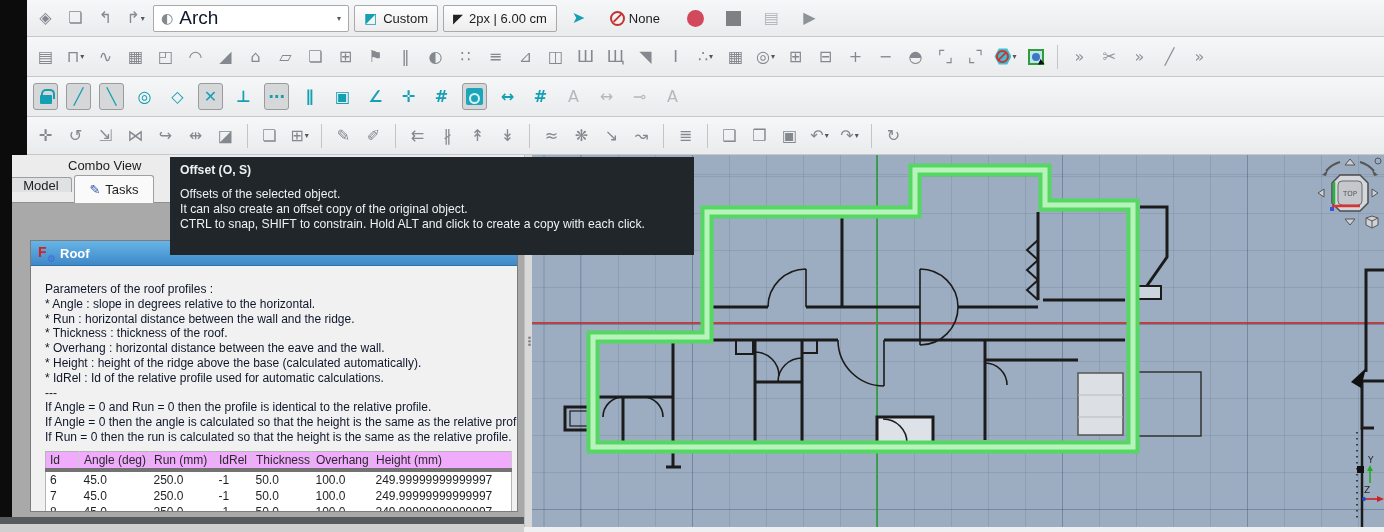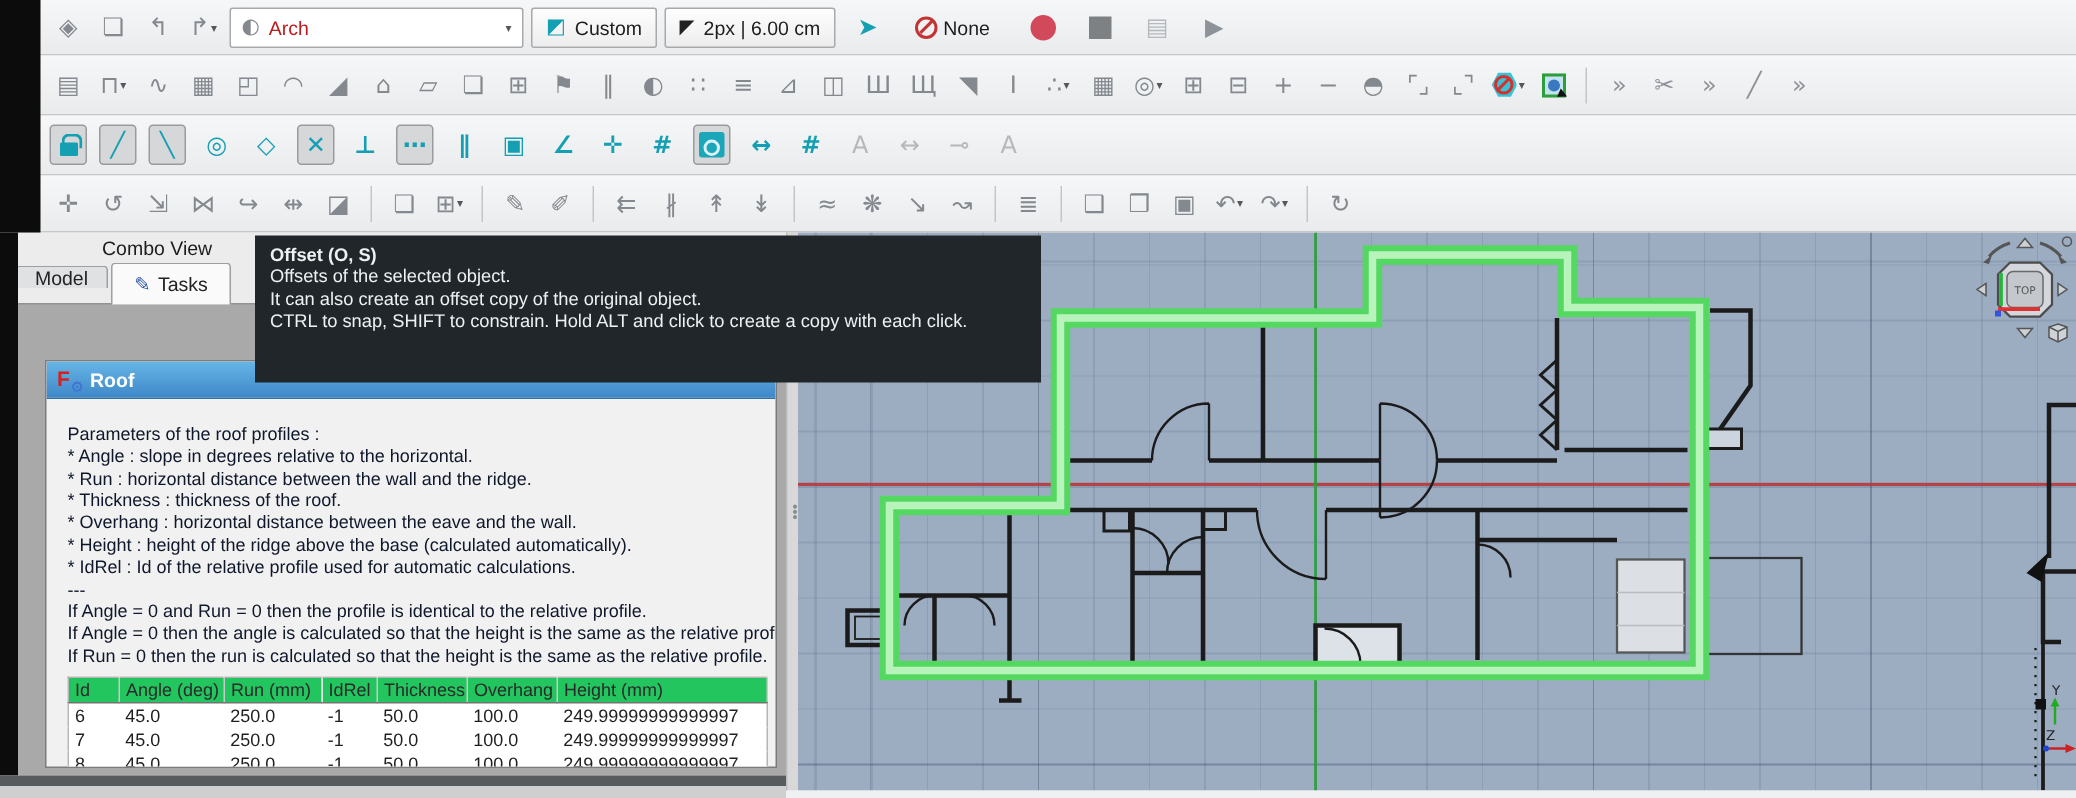--- a/index.html
+++ b/index.html
@@ -39,21 +39,21 @@
   .ifc-icon::before{content:"";position:absolute;left:2px;top:2px;width:9px;height:9px;border:2px solid #d03232;border-radius:50%;}
   .ifc-icon::after{content:"";position:absolute;left:3px;top:7px;width:11px;height:2px;background:#d03232;transform:rotate(-45deg);}
   .cube-select-icon{position:relative;width:16px;height:16px;border:2px solid #2f9e3a;background:#c2e4f2;flex:none;}
   .cube-select-icon::before{content:"";position:absolute;left:2px;top:2px;width:8px;height:8px;border-radius:50%;background:#3a78c2;}
   .cube-select-icon::after{content:"";position:absolute;right:-3px;bottom:-3px;width:0;height:0;
     border-left:6px solid #111;border-top:3px solid transparent;border-bottom:3px solid transparent;transform:rotate(25deg);}
 
   
   .combo{display:flex;align-items:center;gap:6px;width:196px;height:27px;background:#fff;
     border:1px solid #a7a9ab;border-radius:2px;padding:0 7px;flex:none;}
-  .combo .val{font-size:13px;color:#b91c1c;flex:1;}
+  .combo .val{font-size:19px;color:#0f172a;flex:1;}
   .btn1{display:flex;align-items:center;gap:6px;height:27px;border:1px solid #a7a9ab;border-radius:2px;
     background:linear-gradient(#fefefe,#ededed);padding:0 9px;font-size:13px;color:#1d1d1d;flex:none;}
   .no-sign{position:relative;width:15px;height:15px;border:2px solid #c23333;border-radius:50%;flex:none;}
   .no-sign::after{content:"";position:absolute;left:0px;top:4.5px;width:11px;height:2px;background:#c23333;transform:rotate(-45deg);}
   .rec-dot{width:17px;height:17px;border-radius:50%;background:#d2495c;flex:none;}
   .stop-sq{width:15px;height:15px;background:#7e8184;flex:none;}
   .chip{display:flex;align-items:center;gap:4px;font-size:13px;color:#1d1d1d;flex:none;}
 
   
   .panel-top{position:absolute;left:12px;top:155px;width:512px;height:47px;background:#ececec;z-index:3;}
@@ -71,37 +71,37 @@
     border:1px solid #7a7c7e;overflow:hidden;z-index:4;}
   .roof-head{height:25px;display:flex;align-items:center;gap:6px;padding:0 7px;
     background:linear-gradient(#66b5e6,#3f88c9);border-bottom:1px solid #2f6fa8;}
   .fc-ico{position:relative;width:16px;height:16px;flex:none;}
   .fc-ico .f{position:absolute;left:0;top:-1px;font-weight:bold;font-size:14px;color:#d42222;}
   .fc-ico .gear{position:absolute;right:-2px;bottom:-3px;font-size:10px;color:#3f6fd4;}
   .roof-title{color:#fff;font-weight:bold;font-size:13px;}
   .roof-desc{padding:16px 4px 0 14px;font-size:12px;line-height:14.8px;color:#0f172a;white-space:nowrap;overflow:hidden;}
   table.profiles{margin:6px 0 0 14px;border-collapse:collapse;table-layout:fixed;width:466px;
     font-size:12px;background:#fff;border:1px solid #b5b5b5;}
-  table.profiles th{background:#22c55e;border-right:1px solid #c9c9c9;border-bottom:1px solid #737373;
+  table.profiles th{background:#f0abfc;border-right:1px solid #c9c9c9;border-bottom:4px solid #737373;
     font-weight:normal;text-align:left;padding:1px 4px;height:16px;overflow:hidden;white-space:nowrap;color:#2a2a2a;}
   table.profiles td{padding:1px 4px;height:15px;white-space:nowrap;overflow:hidden;color:#1f1f1f;}
 
   .splitter{position:absolute;left:524px;top:155px;width:8px;height:372px;background:#d8d8d8;
     border-left:1px solid #bcbebf;z-index:3;display:flex;align-items:center;justify-content:center;}
   .splitter .dots{color:#8a8c8e;font-size:10px;letter-spacing:0;line-height:4px;writing-mode:vertical-rl;}
   .dark-bar{position:absolute;left:0;top:517px;width:524px;height:7px;background:#585b5e;z-index:6;}
   .bottom-left{position:absolute;left:0;top:524px;width:524px;height:8px;background:#cfcfcf;z-index:6;}
   .bottom-right{position:absolute;left:524px;top:527px;right:0;height:5px;background:#eef0f1;z-index:6;}
 
   
   .tooltip{position:absolute;left:170px;top:157px;width:524px;height:98px;background:#20262a;color:#eef1f2;
     padding:6px 10px;z-index:99;font-size:12.2px;overflow:hidden;}
   .tt-title{font-weight:bold;}
   .tt-short{font-weight:bold;}
-  .tt-body{margin-top:0;line-height:15px;white-space:nowrap;}
+  .tt-body{margin-top:10px;line-height:15px;white-space:nowrap;}
   .tt-cmd{margin-top:9px;font-style:italic;}
 
   
   .viewport{position:absolute;left:532px;top:155px;width:852px;height:372px;overflow:hidden;z-index:1;
     background-color:#9cadc2;
     background-image:
       repeating-linear-gradient(90deg, rgba(45,65,95,.25) 0 1px, transparent 1px 185px),
       repeating-linear-gradient(0deg,  rgba(45,65,95,.25) 0 1px, transparent 1px 185px),
       repeating-linear-gradient(90deg, rgba(70,90,115,.17) 0 1px, transparent 1px 37px),
       repeating-linear-gradient(0deg,  rgba(70,90,115,.17) 0 1px, transparent 1px 37px);

